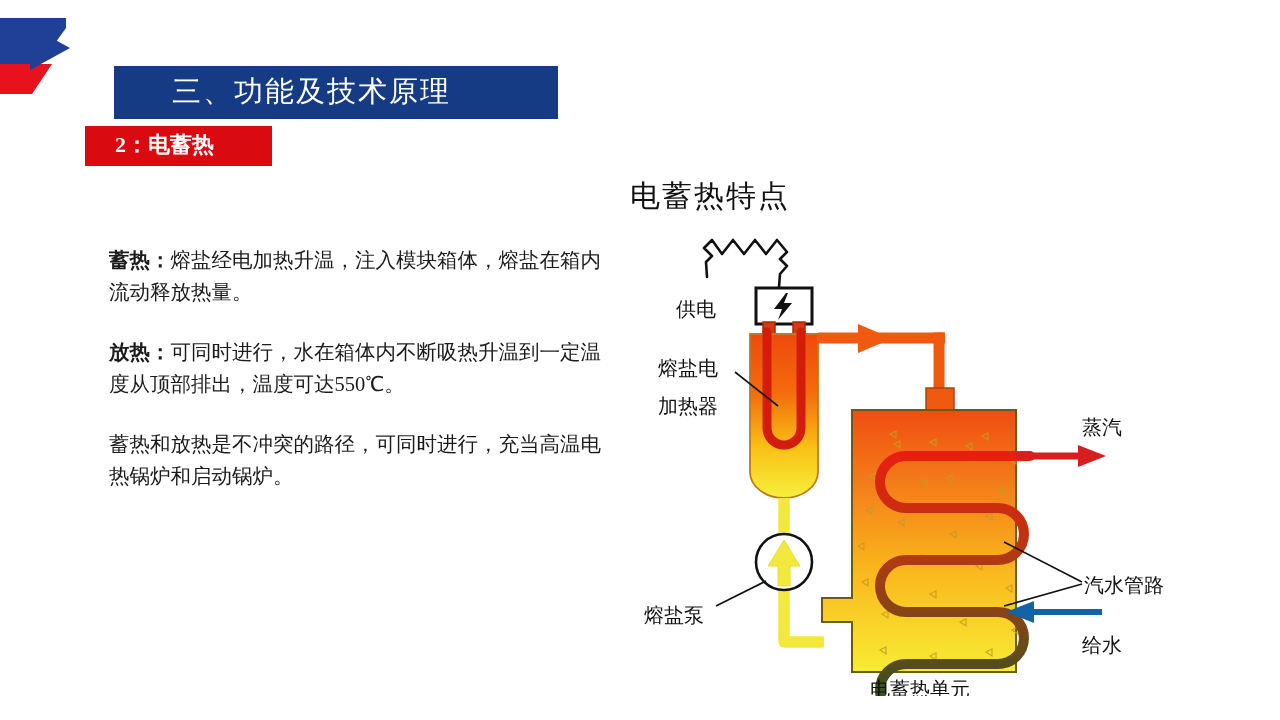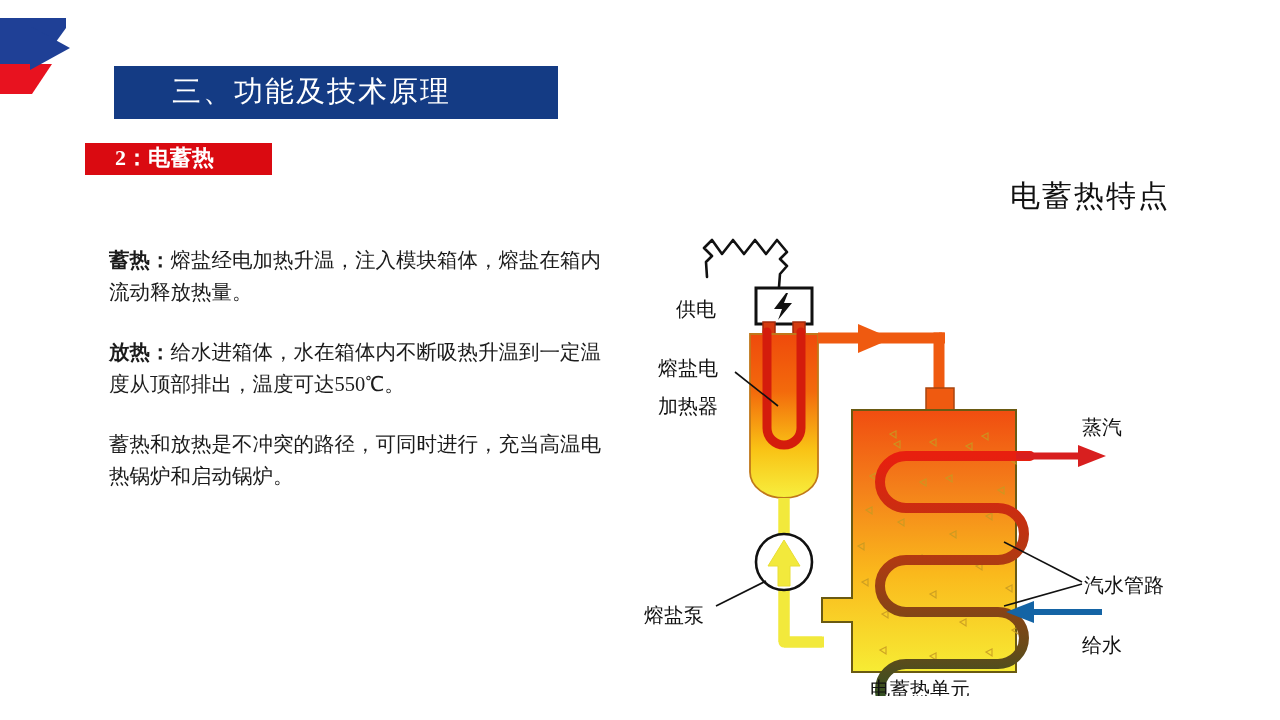--- a/index.html
+++ b/index.html
@@ -22,21 +22,21 @@
     margin-left:36px;
   }
   .title-bar .txt{
     position:absolute;left:58px;top:50%;transform:translateY(-52%);
     color:#ffffff;font-size:29px;letter-spacing:2px;white-space:nowrap;
     font-family:"Liberation Serif", serif;
   }
 
   
   .sub-tag{
-    position:absolute;left:85px;top:143px;width:187px;height:32px;
+    position:absolute;left:85px;top:126px;width:187px;height:40px;
     background:#da0a11;
   }
   .sub-tag .txt{
     position:absolute;left:30px;top:50%;transform:translateY(-54%);
     color:#ffffff;font-size:22px;white-space:nowrap;font-weight:bold;
     font-family:"Liberation Serif", serif;
   }
 
   
   .body-text{
@@ -44,21 +44,21 @@
     color:#1b1b1b;font-size:20.5px;line-height:32px;
     font-family:"Liberation Serif", serif;
   }
   .para{margin:0 0 28px 9px;}
   .para:last-child{margin-bottom:0;}
   .para b{font-weight:bold;}
 
   
   .diagram{position:absolute;left:630px;top:176px;width:540px;height:520px;}
   .diagram-title{
-    position:absolute;left:0;top:0;width:540px;text-align:right;
+    position:absolute;left:0;top:0;width:540px;text-align:left;
     font-size:30px;color:#111;letter-spacing:2px;
     font-family:"Liberation Serif", serif;
   }
   .diagram svg{position:absolute;left:0;top:34px;}
 
   .dg-label{
     font-family:"Liberation Serif", serif;
     font-size:20px;fill:#111;
   }
 </style>
@@ -81,21 +81,21 @@
 
   <div class="sub-tag">
     <span class="txt">2：电蓄热</span>
   </div>
 
   <div class="body-text">
     <p class="para">
       <b>蓄热：</b><span>熔盐经电加热升温，注入模块箱体，熔盐在箱内流动释放热量。</span>
     </p>
     <p class="para">
-      <b>放热：</b><span>给水进箱体，水在箱体内不断吸热升温到一定温度从顶部排出，温度可达550℃。</span>
+      <b>放热：</b><span>可同时进行，水在箱体内不断吸热升温到一定温度从顶部排出，温度可达550℃。</span>
     </p>
     <p class="para">
       <b></b><span>蓄热和放热是不冲突的路径，可同时进行，充当高温电热锅炉和启动锅炉。</span>
     </p>
   </div>
 
   <div class="diagram">
     <div class="diagram-title">电蓄热特点</div>
 
     <svg width="540" height="486" viewBox="0 0 540 486">

